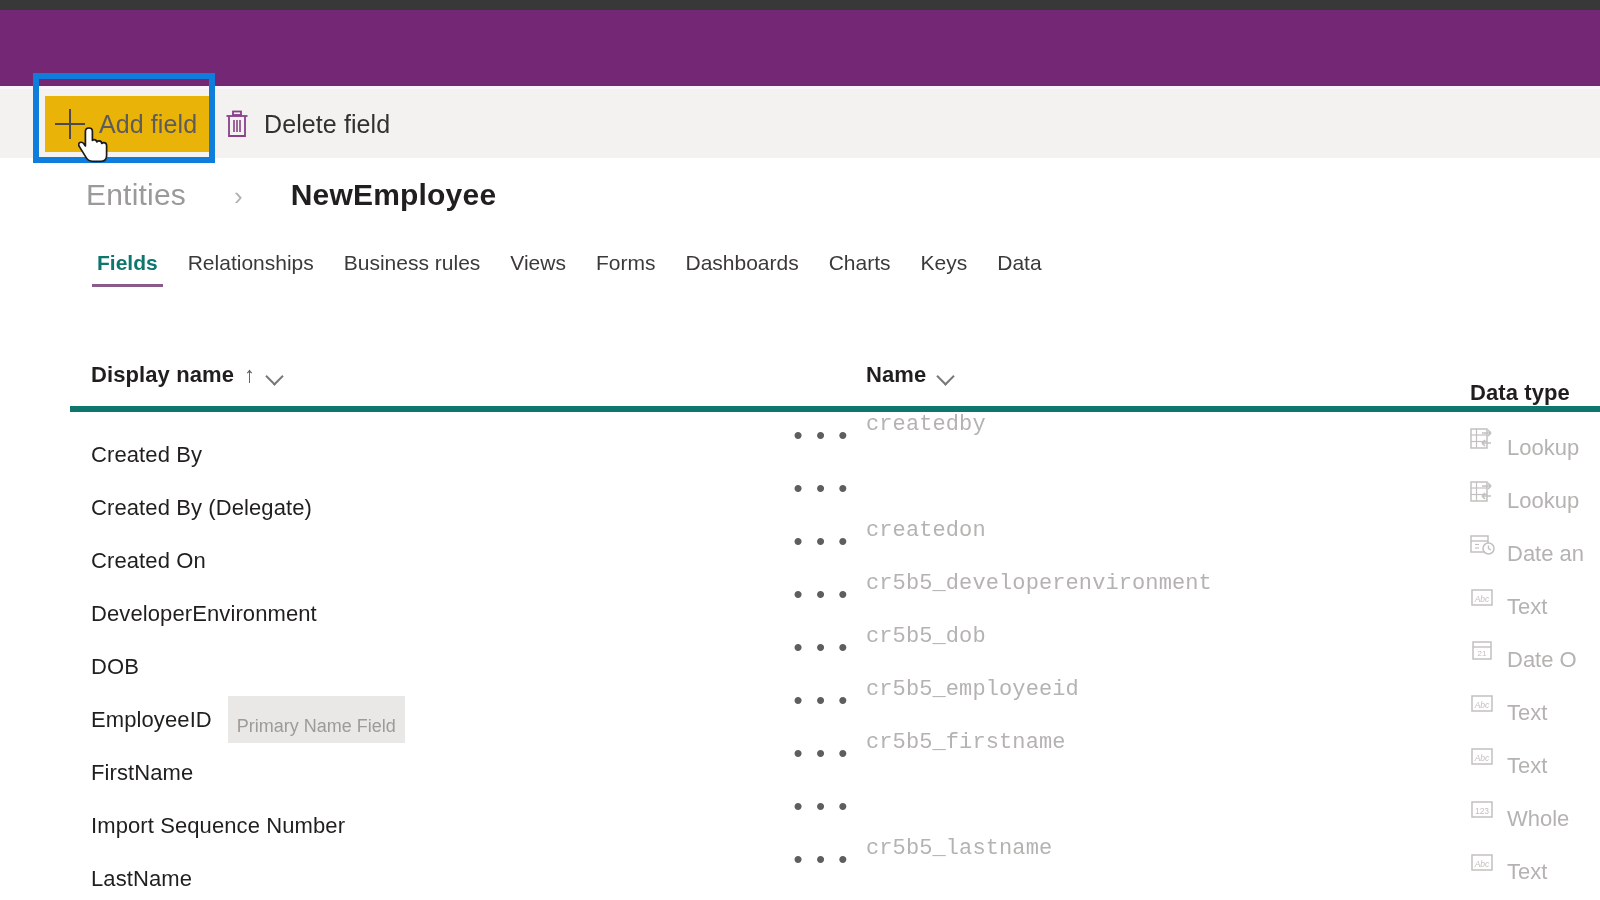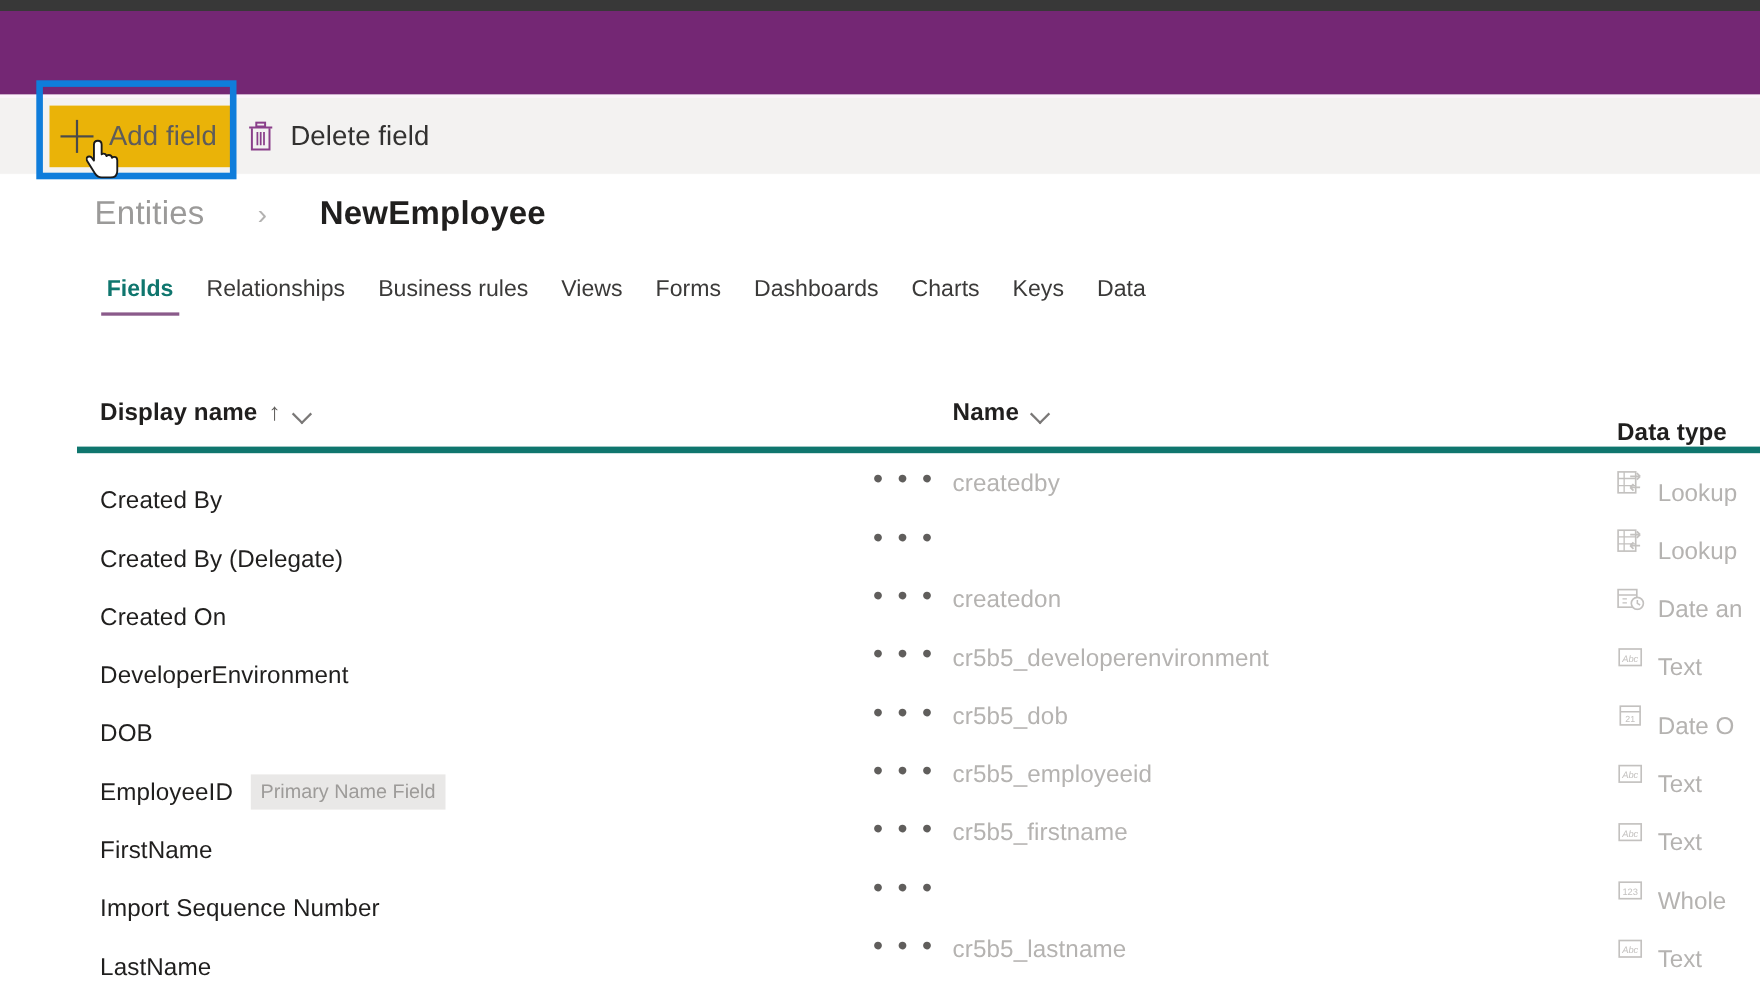--- a/index.html
+++ b/index.html
@@ -183,36 +183,36 @@
     display: flex; align-items: center;
   }
   .cell-display .txt {
     font-size: 22px; color: #201f1e; letter-spacing: 0.1px;
   }
   .badge {
     margin-left: 16px;
     background: #e9e8e7;
     color: #9d9b99;
     font-size: 18px;
-    padding: 5px 9px 6px 9px;
+    padding: 20px 9px 6px 9px;
     white-space: nowrap;
   }
   .cell-menu {
     position: absolute; left: 722px; top: 0; height: 53px;
     width: 60px;
     display: flex; align-items: center; justify-content: center;
     cursor: pointer;
   }
   .cell-menu .dots {
     font-size: 26px; color: #605e5c; letter-spacing: 3px;
     line-height: 10px; transform: translateY(-4px);
   }
   .cell-name {
     position: absolute; left: 796px; top: 0; height: 53px;
-    display: flex; align-items: center;
+    display: flex; align-items: flex-start; font-family: Liberation Mono, monospace;
   }
   .cell-name .txt {
     font-size: 22px; color: #b5b3b1; letter-spacing: 0.1px;
   }
   .cell-type {
     position: absolute; left: 1400px; top: 0; height: 53px;
     display: flex; align-items: center;
   }
   .cell-type .txt {
     font-size: 22px; color: #b5b3b1; margin-left: 11px;

